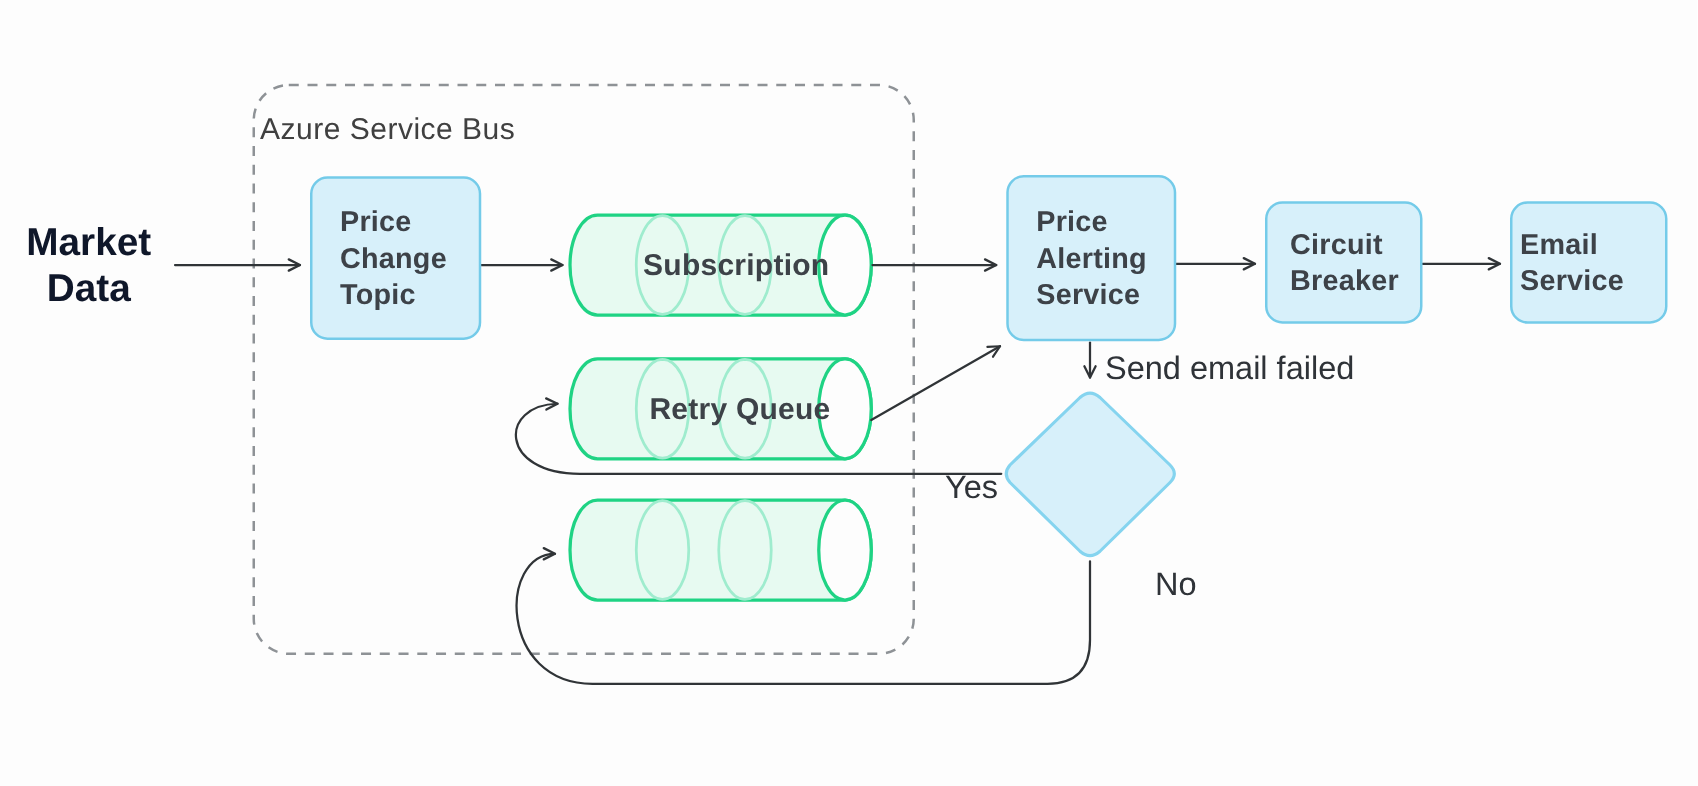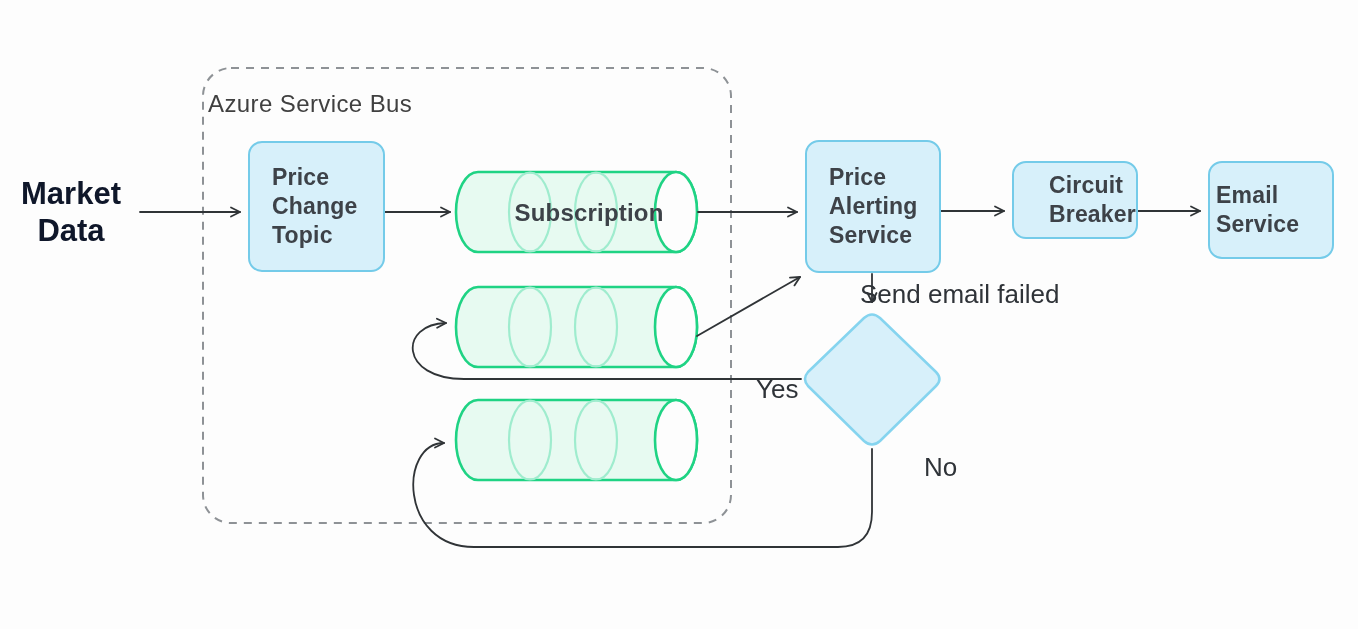--- a/index.html
+++ b/index.html
@@ -128,34 +128,35 @@
 Change
 Topic</span>
   </div>
 
   <div class="node-box" style="left:805px; top:140px; width:136px; height:133px; padding-left:22px;">
     <span class="node-label">Price
 Alerting
 Service</span>
   </div>
 
-  <div class="node-box" style="left:1012px; top:161px; width:126px; height:78px; padding-left:18px;justify-content:flex-end;">
+  <div class="node-box" style="left:1012px; top:161px; width:126px; height:98px; padding-left:18px;">
     <span class="node-label">Circuit
 Breaker</span>
   </div>
 
   <div class="node-box" style="left:1208px; top:161px; width:126px; height:98px; padding-left:6px;">
     <span class="node-label">Email
 Service</span>
   </div>
 
   <div class="abs cyl-label" style="left:456px; top:199px; width:202px;">Subscription</div>
 
+  <div class="abs cyl-label" style="left:456px; top:314px; width:208px;">Retry Queue</div>
 
 
 
-  <div class="abs free-label" style="left:860px; top:279px;">Send email failed</div>
+  <div class="abs free-label" style="left:884px; top:279px;">Send email failed</div>
 
   <div class="abs free-label" style="left:756px; top:344px;margin-top:30px;">Yes</div>
 
   <div class="abs free-label" style="left:924px; top:452px;">No</div>
 
 </div>
 
 </body></html>

